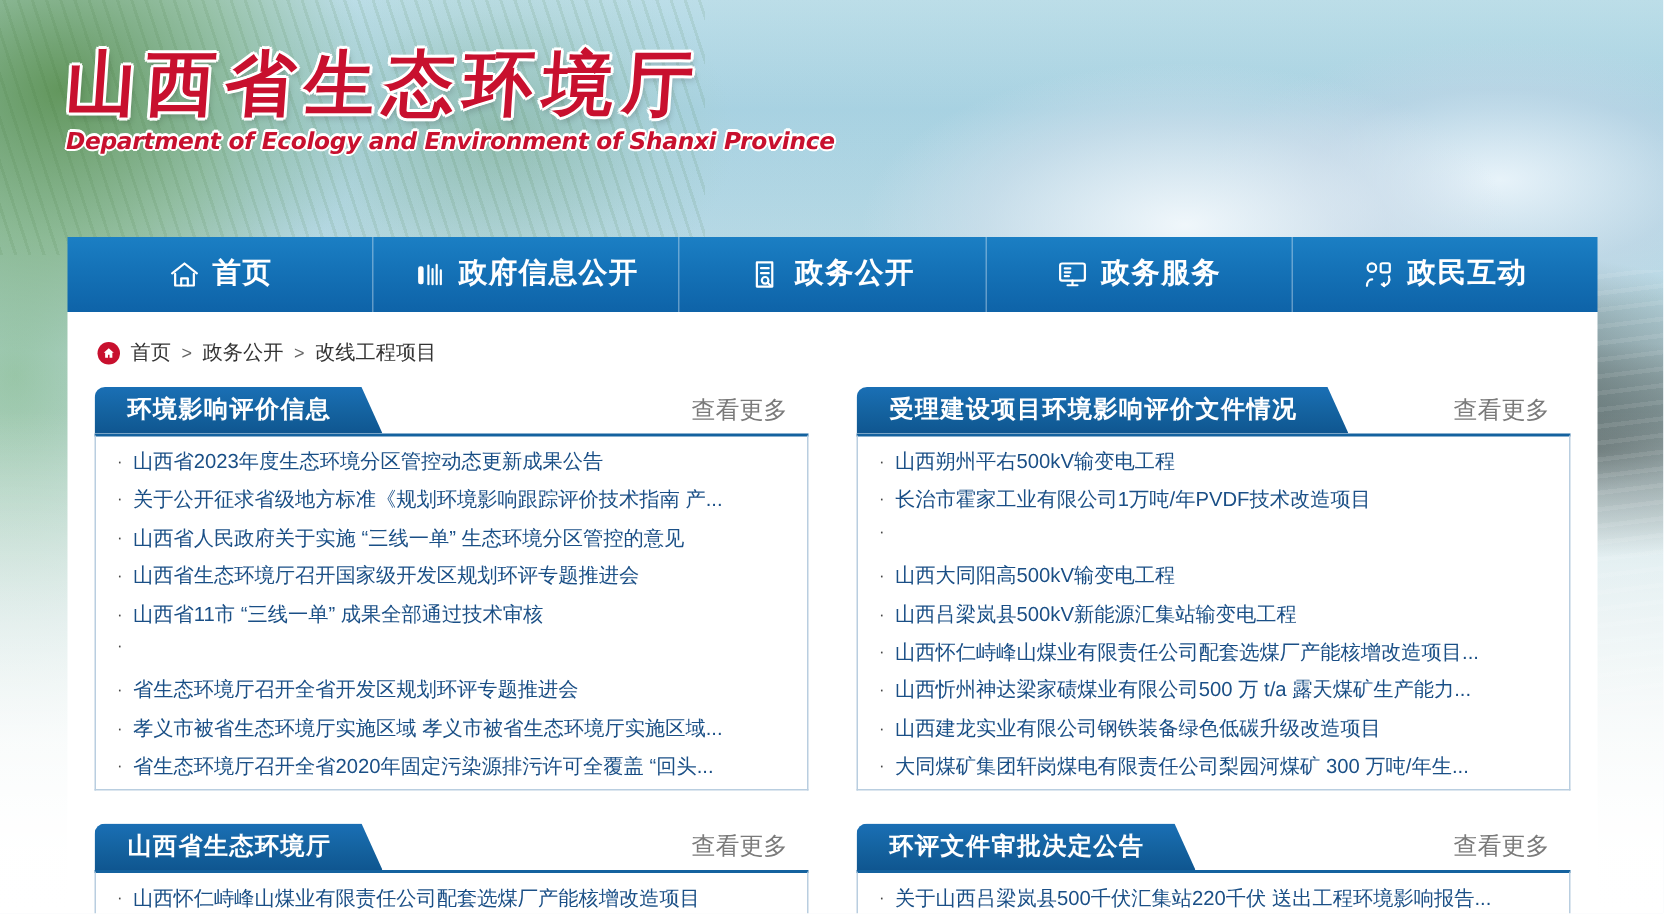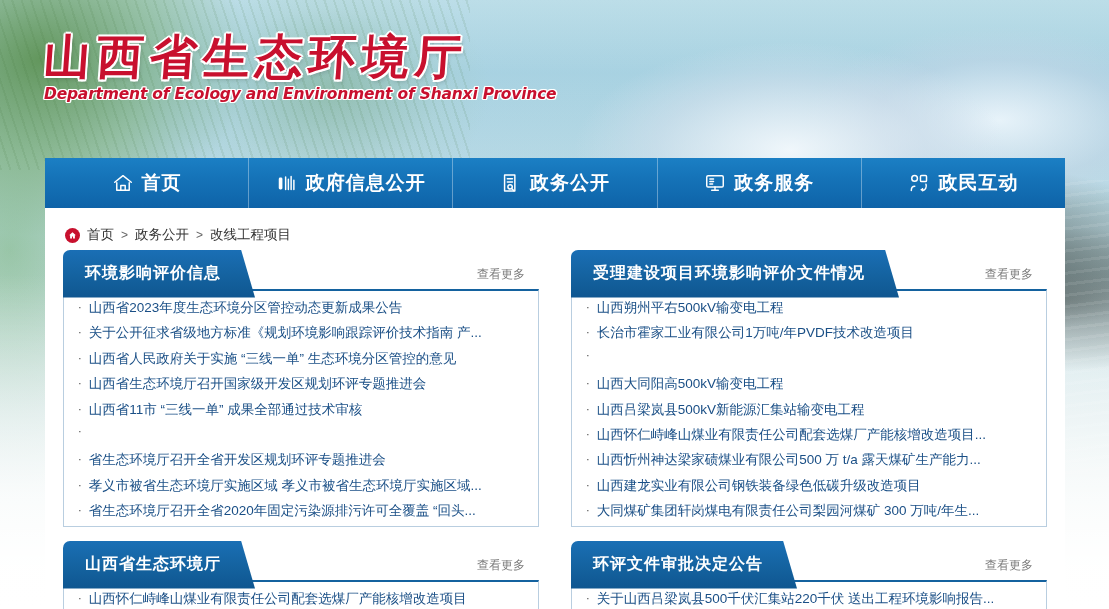--- a/index.html
+++ b/index.html
@@ -153,39 +153,39 @@
   .panel { position: relative; }
 
   .panel-head {
     position: relative;
     height: 31px;
     display: flex;
     align-items: center;
   }
   .panel-tab {
     position: relative;
-    height: 48px;
+    height: 31px;
     background: linear-gradient(to bottom, #1a6fb5 0%, #14629f 55%, #0f5690 100%);
     border-top-left-radius: 7px;
     color: #ffffff;
     font-size: 16px;
     font-weight: 700;
     letter-spacing: 1px;
     display: flex; align-items: center;
     padding: 0 34px 0 22px;
     
     clip-path: polygon(0 0, calc(100% - 14px) 0, 100% 100%, 0 100%);
     white-space: nowrap;
     cursor: pointer;
   }
   .panel-more {
     position: absolute;
     right: 14px; top: 50%;
     transform: translateY(-50%);
-    font-size: 12px;
+    font-size: 16px;
     color: #7a7a7a;
     cursor: pointer;
     text-decoration: none;
   }
 
   .panel-body {
     border: 1px solid #b9cee0;
     border-top: 2px solid #14629f;
     background: #ffffff;
     padding: 8px 14px 8px 14px;

